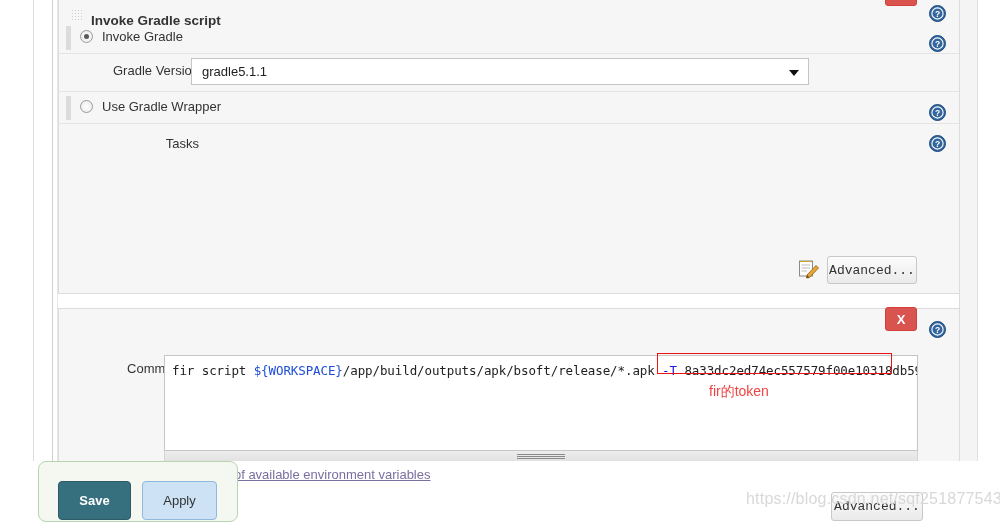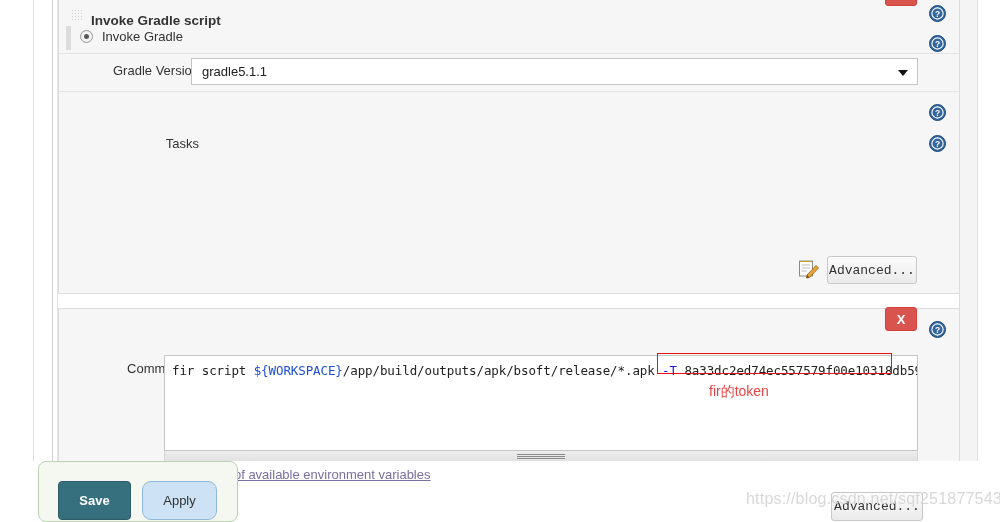--- a/index.html
+++ b/index.html
@@ -243,21 +243,21 @@
     display: flex; align-items: center; justify-content: center;
     cursor: pointer;
     box-sizing: border-box;
   }
   .btn-apply {
     position: absolute;
     left: 142px; top: 481px;
     width: 75px; height: 39px;
     background: #cde3f5;
     border: 1px solid #8fb9dc;
-    border-radius: 9px;
+    border-radius: 4px;
     color: #333;
     font-size: 13px;
     display: flex; align-items: center; justify-content: center;
     cursor: pointer;
     box-sizing: border-box;
   }
 
   .watermark {
     position: absolute;
     left: 746px; top: 490px;
@@ -298,27 +298,35 @@
       <div class="setting-bar" style="top:4px; height:24px;"></div>
       <div class="radio-wrap" style="left:21px; top:7px;">
         <span class="radio checked"></span>
         <span class="radio-label">Invoke Gradle</span>
       </div>
       <div class="row-line"></div>
     </div>
 
     <div class="row" style="top:59px; height:41px;">
       <span class="lbl" style="left:0; width:140px; top:12px;">Gradle Version</span>
-      <div class="select-box" style="left:132px; width:727px; top:7px; height:27px;">
+      <div class="select-box" style="left:132px; width:618px; top:7px; height:27px;">
         <span>gradle5.1.1</span>
         <span class="select-arrow"></span>
       </div>
       <div class="row-line"></div>
     </div>
 
+    <div class="row" style="top:100px; height:32px;">
+      <div class="setting-bar" style="top:4px; height:24px;"></div>
+      <div class="radio-wrap" style="left:21px; top:7px;">
+        <span class="radio"></span>
+        <span class="radio-label">Use Gradle Wrapper</span>
+      </div>
+      <div class="row-line"></div>
+    </div>
 
     <div class="row" style="top:132px; height:122px;">
       <span class="lbl" style="left:0; width:140px; top:12px;">Tasks</span>
     </div>
 
     <div class="row" style="top:258px; height:44px;">
       <span class="adv-icon" style="left:739px; top:9px;">
         <svg viewBox="0 0 22 20" width="22" height="20" aria-hidden="true">
           <rect x="1.5" y="2" width="13" height="15" fill="#fdfdfd" stroke="#8a8a8a" stroke-width="1"></rect>
           <g stroke="#c9a227" stroke-width="1">

